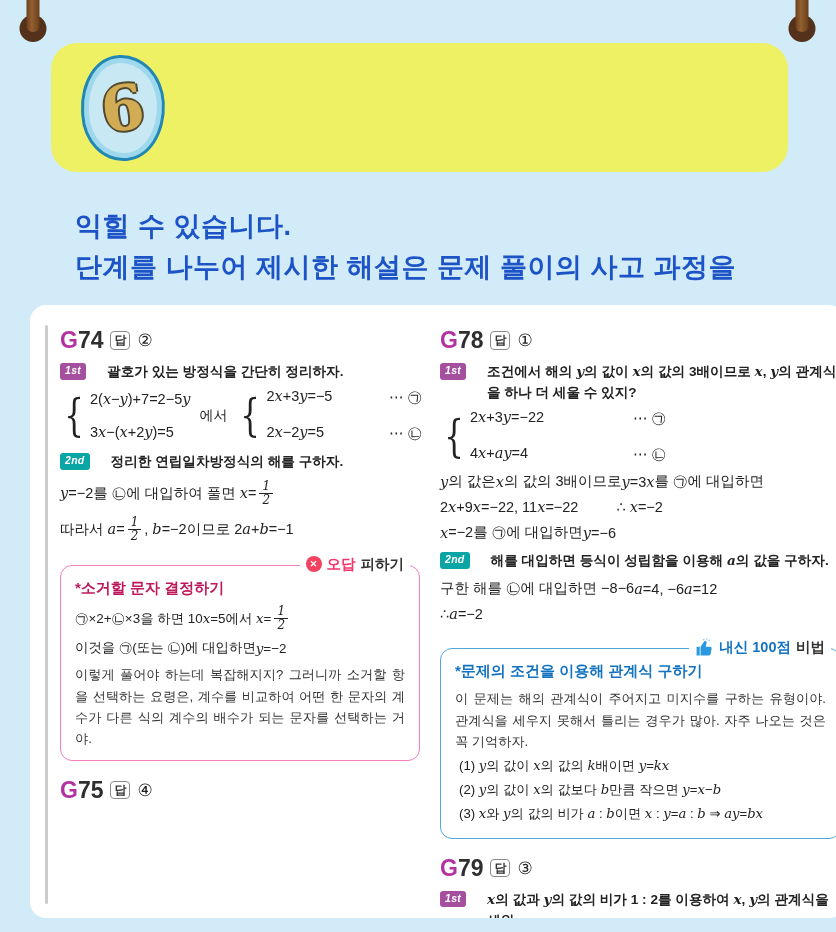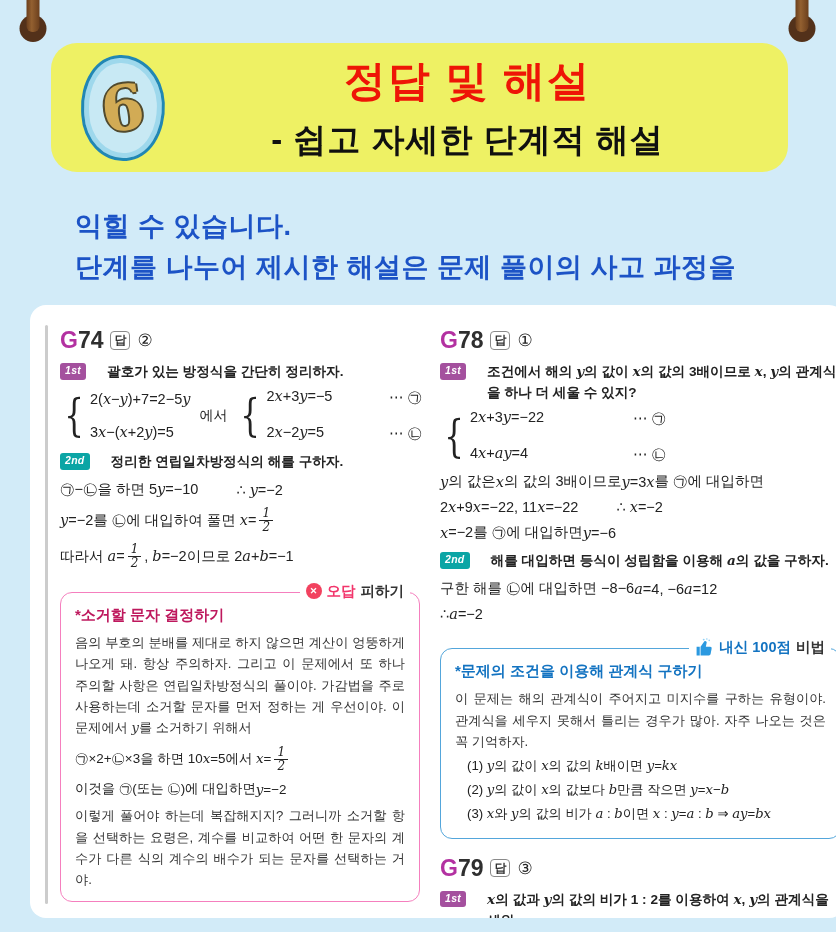--- a/index.html
+++ b/index.html
@@ -67,43 +67,39 @@
   .pink .tag-strong{color:#f2356b;}
   .blue .tag-strong{color:#1373c1;}
   .tag-rest{color:#333;}
   .xicon{width:16px;height:16px;border-radius:50%;background:#f2425f;color:#fff;font-size:9px;font-weight:700;display:flex;align-items:center;justify-content:center;}
   .thumb{display:flex;align-items:flex-end;}
   .callout-title{font-size:15px;font-weight:800;margin:0 0 7px;}
   .pink .callout-title{color:#be185d;}
   .blue .callout-title{color:#1373c1;}
   .callout-body{font-size:13.2px;color:#333;line-height:1.62;text-align:justify;}
   .callout .mline{font-size:13.4px;margin:7px 0;}
-  .tip-item{font-size:13.2px;color:#222;margin:4px 12px;line-height:1.5;white-space:nowrap;}
+  .tip-item{font-size:13.2px;color:#222;margin:4px 4px;line-height:1.5;white-space:nowrap;}
 </style>
 </head>
 <body>
 
 <div class="page">
 
   <div class="pin pin-left">
     <span class="knob"></span>
     <span class="stem"></span>
   </div>
   <div class="pin pin-right">
     <span class="knob"></span>
     <span class="stem"></span>
   </div>
 
   <div class="header-box">
     <div class="badge6">
       <span>6</span>
-    </div>
-    <div class="header-text">
-      <div class="hdr-title">정답 및 해설</div>
-      <div class="hdr-sub">- 쉽고 자세한 단계적 해설</div>
     </div>
   </div>
 
   <div class="intro">
     <div>익힐 수 있습니다.</div>
     <div>단계를 나누어 제시한 해설은 문제 풀이의 사고 과정을</div>
   </div>
 
   <div class="sheet">
     <div class="spine"></div>
@@ -140,24 +136,20 @@
                 <span data-math="left.g74.sys_right.1.ref">⋯ ㉡</span>
               </div>
           </div>
         </div>
 
         <div class="step">
           <span class="badge b2">2nd</span>
           <span class="step-text" data-math="left.g74.step2_text">정리한 연립일차방정식의 해를 구하자.</span>
         </div>
 
-        <div class="mline">
-          <span data-math="left.g74.line1a">㉠−㉡을 하면 5<i>y</i>=−10</span>
-          <span class="then" data-math="left.g74.line1b">∴ <i>y</i>=−2</span>
-        </div>
 
         <div class="mline">
           <span data-math="left.g74.line2_pre"><i>y</i>=−2를 ㉡에 대입하여 풀면 <i>x</i>=</span>
           <span class="frac">
               <span class="fnum">1</span>
               <span class="fden">2</span>
             </span>
         </div>
 
         <div class="mline">
@@ -169,21 +161,20 @@
           <span data-math="left.g74.line3_post">, <i>b</i>=−2이므로 2<i>a</i>+<i>b</i>=−1</span>
         </div>
 
         <div class="callout pink">
           <div class="callout-tag">
             <span class="xicon">✕</span>
             <span class="tag-strong">오답</span>
             <span class="tag-rest">피하기</span>
           </div>
           <div class="callout-title">*소거할 문자 결정하기</div>
-          <div class="callout-body" data-math="left.mistake.body1">음의 부호의 분배를 제대로 하지 않으면 계산이 엉뚱하게 나오게 돼. 항상 주의하자. 그리고 이 문제에서 또 하나 주의할 사항은 연립일차방정식의 풀이야. 가감법을 주로 사용하는데 소거할 문자를 먼저 정하는 게 우선이야. 이 문제에서 <i>y</i>를 소거하기 위해서</div>
           <div class="mline">
             <span data-math="left.mistake.math1_pre">㉠×2+㉡×3을 하면 10<i>x</i>=5에서 <i>x</i>=</span>
             <span class="frac">
                 <span class="fnum">1</span>
                 <span class="fden">2</span>
               </span>
           </div>
           <div class="mline" data-math="left.mistake.math2">이것을 ㉠(또는 ㉡)에 대입하면 <i>y</i>=−2</div>
           <div class="callout-body" data-math="left.mistake.body2">이렇게 풀어야 하는데 복잡해지지? 그러니까 소거할 항을 선택하는 요령은, 계수를 비교하여 어떤 한 문자의 계수가 다른 식의 계수의 배수가 되는 문자를 선택하는 거야.</div>
         </div>

